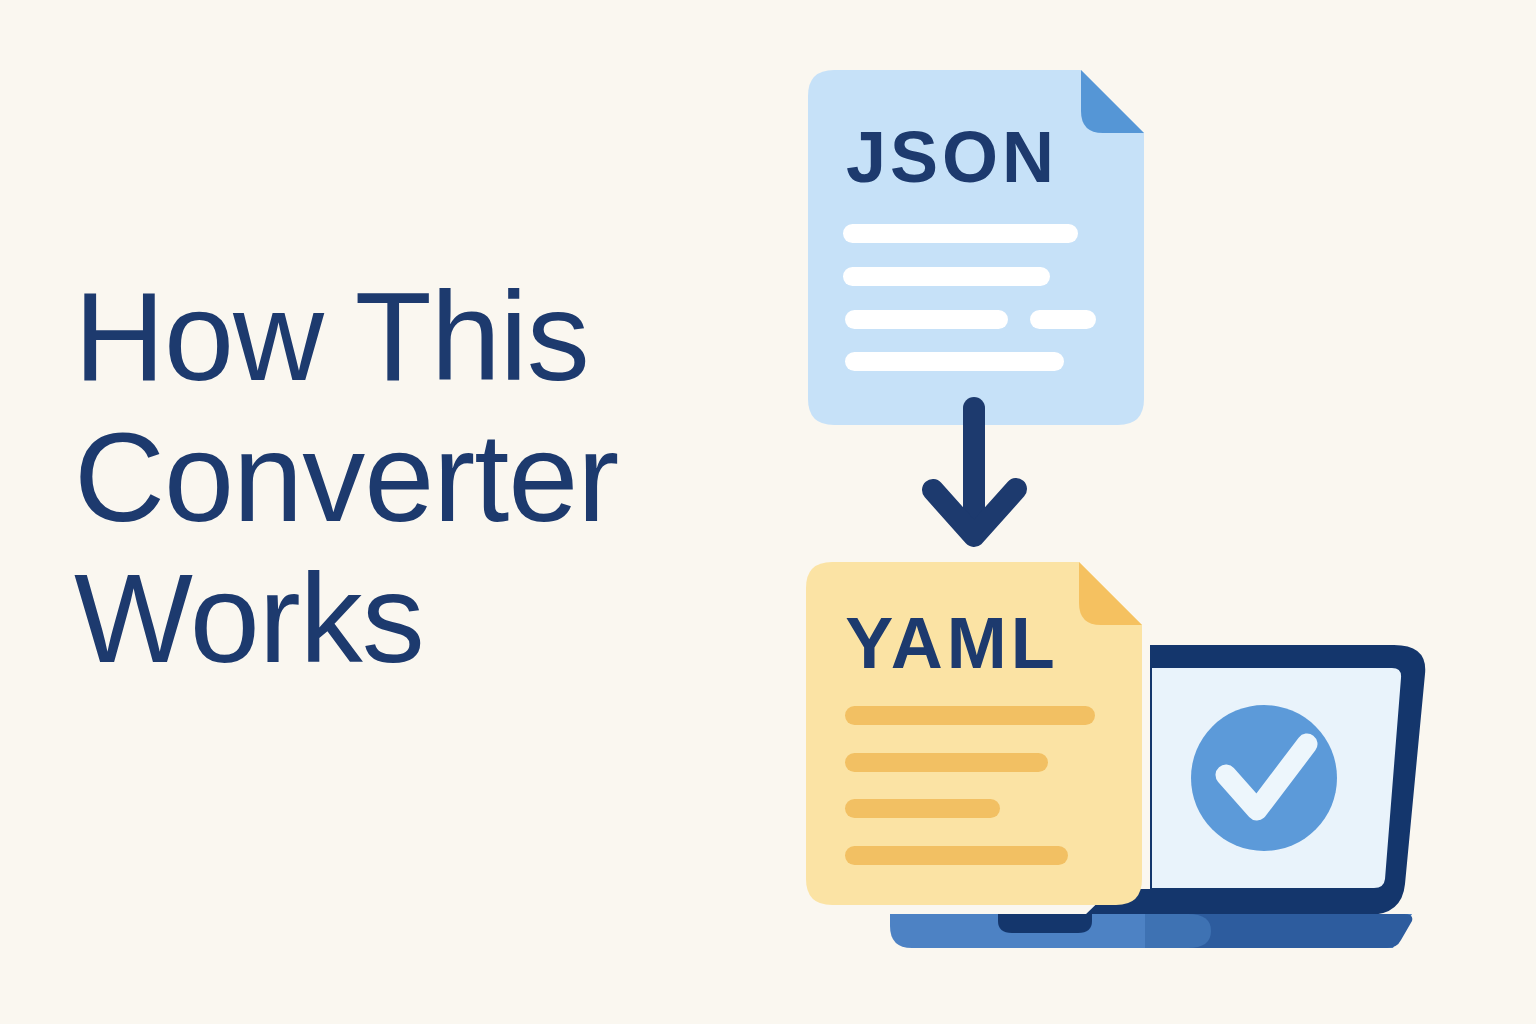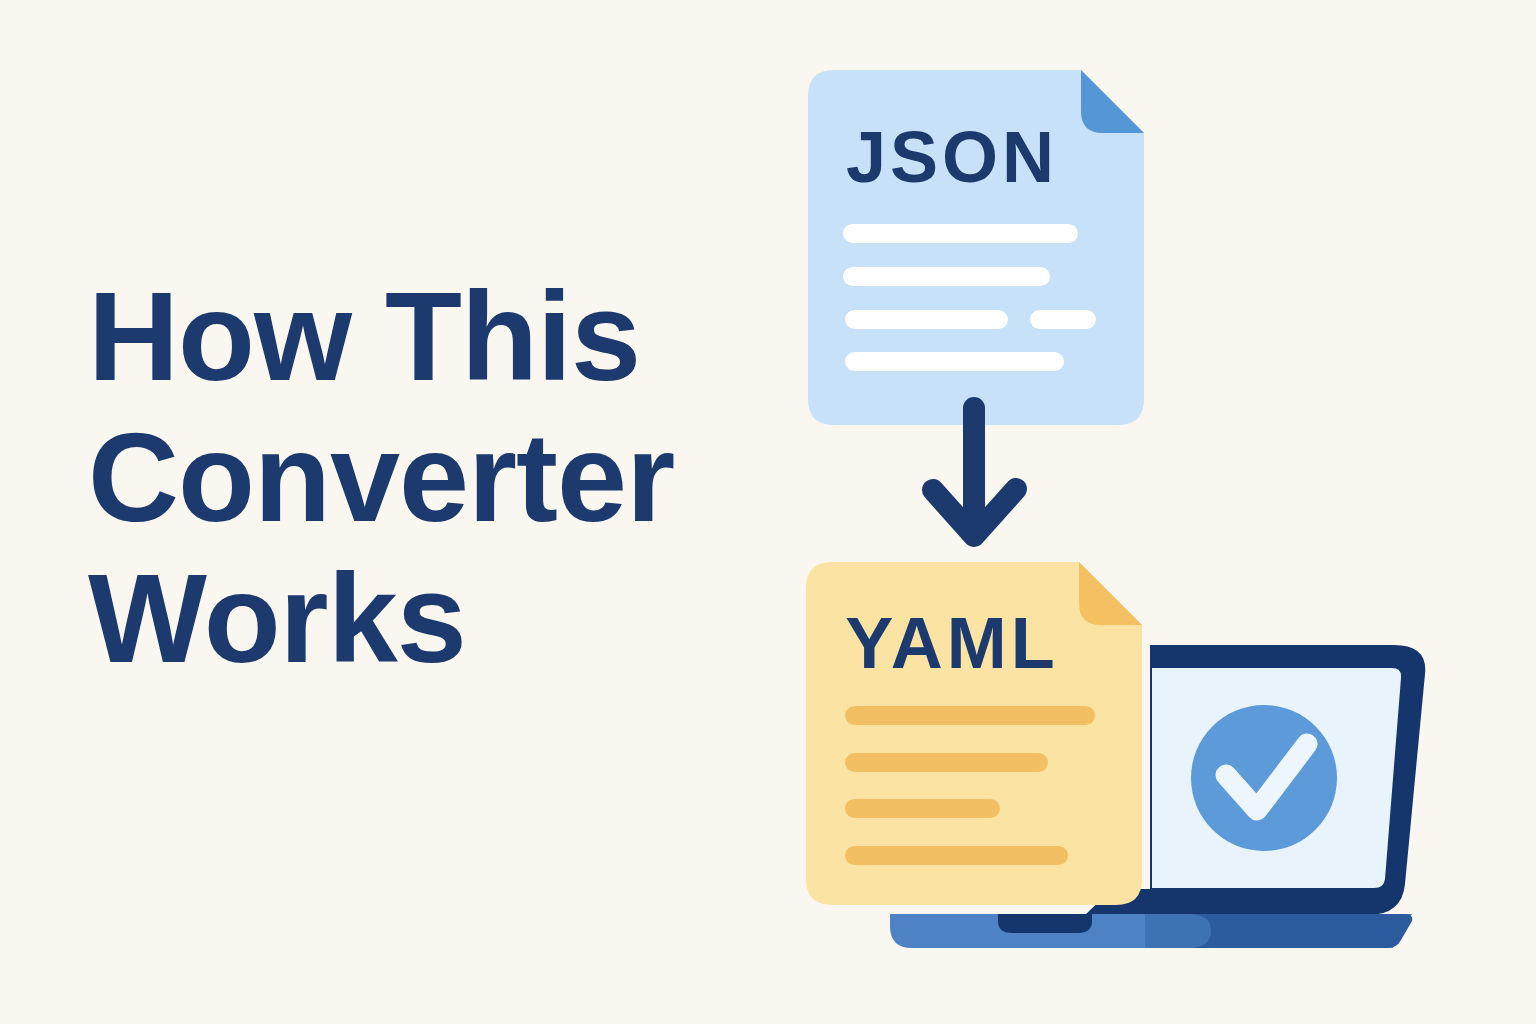--- a/index.html
+++ b/index.html
@@ -6,26 +6,26 @@
   .canvas {
     position: relative;
     width: 1536px;
     height: 1024px;
     background: var(--bg, #faf7f0);
     overflow: hidden;
     font-family: "Liberation Sans", sans-serif;
   }
   .title {
     position: absolute;
-    left: 88px;
+    left: 74px;
     top: 266px;
     margin: 0;
     font-size: 126px;
     line-height: 141px;
-    font-weight: 700;
+    font-weight: 400;
     letter-spacing: -1px;
     color: var(--navy, #1d3a6e);
     white-space: pre-line;
   }
   .art {
     position: absolute;
     left: 0;
     top: 0;
   }
   .doc-label {

